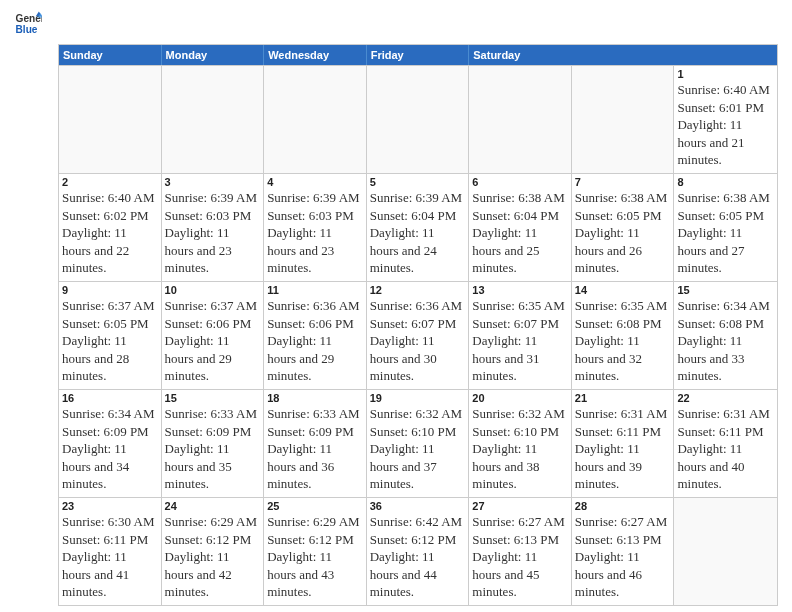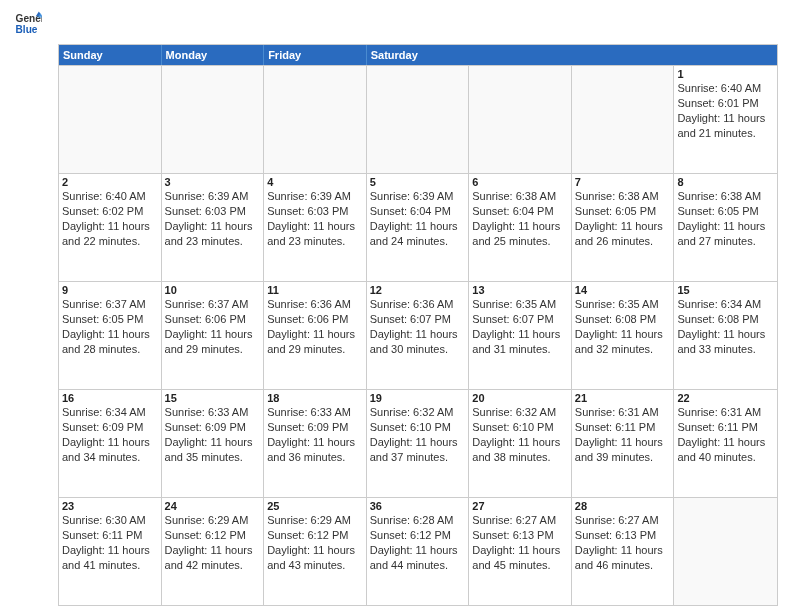--- a/index.html
+++ b/index.html
@@ -87,23 +87,24 @@
     }
     .cal-cell:last-child { border-right: none; }
     .cal-cell.empty { background: #f9f9f9; }
     .day-num {
       font-size: 11px;
       font-weight: bold;
       color: #222;
       margin-bottom: 1px;
     }
     .cell-text {
-      font-size: 11px;
+      font-size: 13px;
       color: #333;
       line-height: 1.35;
+      font-family: Liberation Serif, serif;
     }
   </style>
 </head>
 <body>
 
 <div class="page">
   <div class="header">
     <div class="logo">
       <svg class="logo-icon" viewBox="0 0 36 36">
         <text x="2" y="16" font-size="13" font-weight="bold" fill="#333">General</text>
@@ -115,20 +116,21 @@
     <div class="title-section">
       <div class="month-title"></div>
       <div class="location"></div>
     </div>
   </div>
 
   <div class="calendar">
     <div class="cal-header">
     <div class="cal-header-cell">Sunday</div>
         <div class="cal-header-cell">Monday</div>
+        <div class="cal-header-cell">Wednesday</div>
         <div class="cal-header-cell">Friday</div>
         <div class="cal-header-cell">Saturday</div>
       </div>
     <div class="cal-body">
     <div class="cal-row">
           <div class="cal-cell empty"></div>
           <div class="cal-cell empty"></div>
           <div class="cal-cell empty"></div>
           <div class="cal-cell empty"></div>
           <div class="cal-cell empty"></div>
@@ -286,21 +288,21 @@
 Daylight: 11 hours and 42 minutes.</div>
           </div>
           <div class="cal-cell">
             <div class="day-num">25</div>
             <div class="cell-text" style="white-space: pre-line;">Sunrise: 6:29 AM
 Sunset: 6:12 PM
 Daylight: 11 hours and 43 minutes.</div>
           </div>
           <div class="cal-cell">
             <div class="day-num">36</div>
-            <div class="cell-text" style="white-space: pre-line;">Sunrise: 6:28 AM
+            <div class="cell-text" style="white-space: pre-line;">Sunrise: 6:42 AM
 Sunset: 6:12 PM
 Daylight: 11 hours and 44 minutes.</div>
           </div>
           <div class="cal-cell">
             <div class="day-num">27</div>
             <div class="cell-text" style="white-space: pre-line;">Sunrise: 6:27 AM
 Sunset: 6:13 PM
 Daylight: 11 hours and 45 minutes.</div>
           </div>
           <div class="cal-cell">

